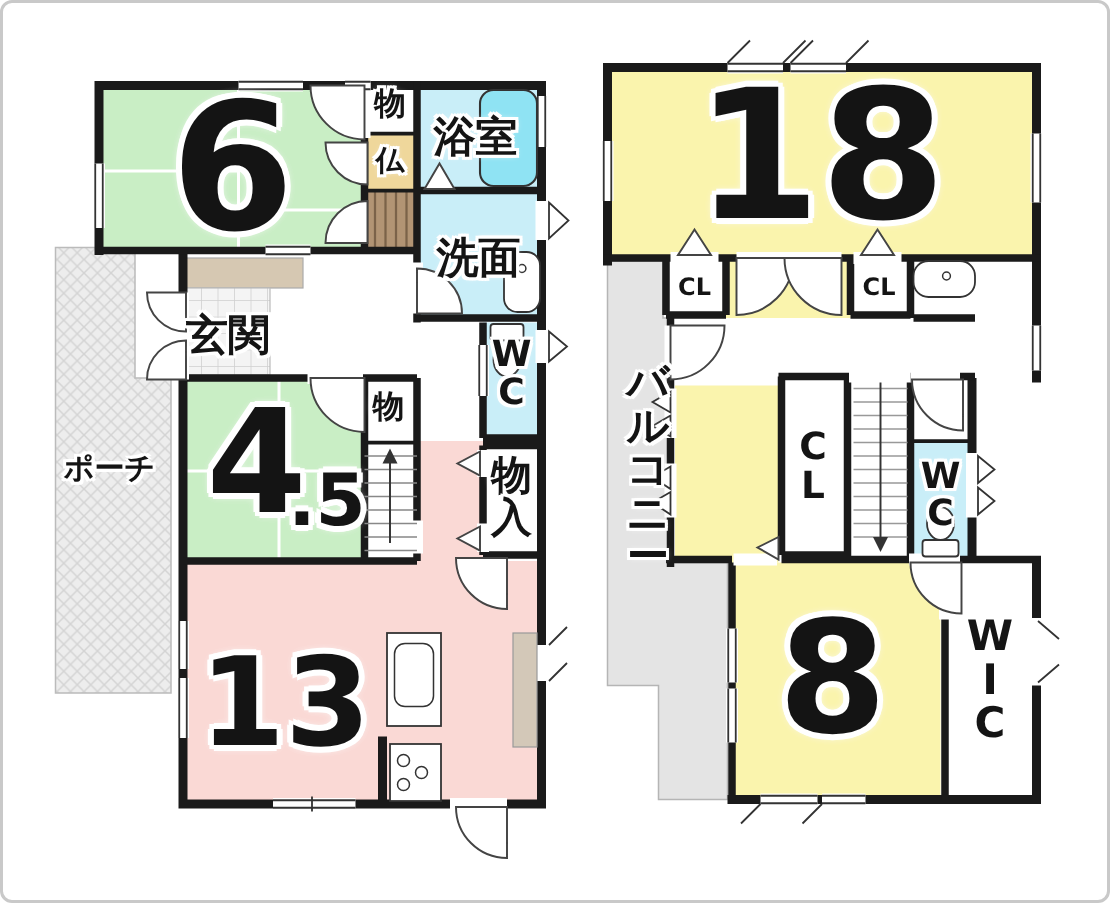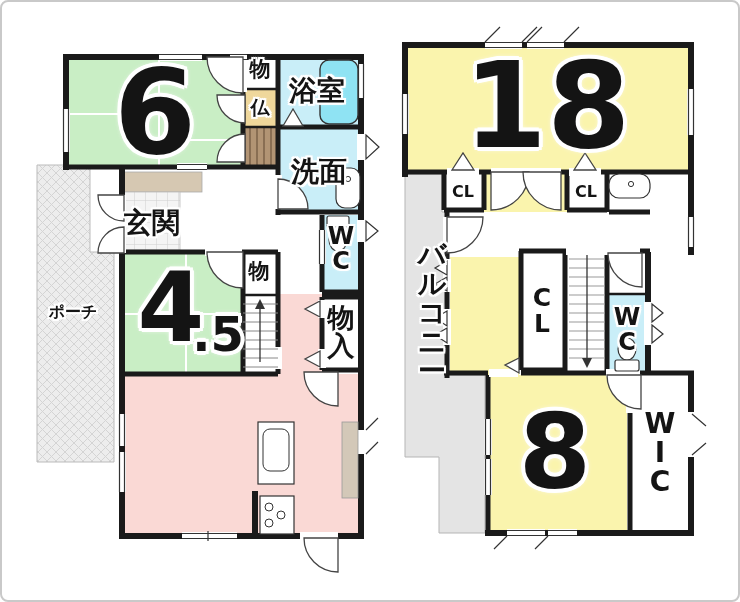--- a/index.html
+++ b/index.html
@@ -25,21 +25,21 @@
   .fs-huge{font-size:118px;}
   .fs-big10{font-size:120px;}
   .fs-big8{font-size:104px;}
   .fs-big4{font-size:96px;}
   .fs-sub{font-size:48px;}
   .fs-13{font-size:82px;}
   .fs-ldk{font-size:40px;}
   .fs-room{font-size:28px;}
   .fs-small{font-size:21px;}
   .fs-tiny{font-size:19px;}
-  .fs-porch{font-size:16px;}
+  .fs-porch{font-size:20px;}
   .fs-wc{font-size:24px;}
   .fs-cl{font-size:16px;}
   .fs-clv{font-size:25px;}
   .fs-vert{font-size:27px;}
   .fs-balc{font-size:28px;}
 </style>
 </head>
 <body>
 
 <div class="canvas">
@@ -253,20 +253,21 @@
 <div class="label fs-room" style="left:317px;top:170px">洗面</div>
 <div class="label fs-room" style="left:150px;top:221px">玄関</div>
 <div class="label fs-porch" style="left:71px;top:310px">ポーチ</div>
 <div class="label fs-wc" style="left:339px;top:247px">W
 C</div>
 <div class="label halo-lg fs-big4" style="left:169px;top:307px">4</div>
 <div class="label halo-lg fs-sub" style="left:216px;top:333px">.5</div>
 <div class="label fs-small" style="left:257px;top:270px">物</div>
 <div class="label fs-vert" style="left:339px;top:330px">物
 入</div>
+<div class="label halo-lg fs-13" style="left:188px;top:467px">13</div>
 
 <div class="label halo-lg fs-big10" style="left:545px;top:104px">18</div>
 <div class="label fs-cl" style="left:461px;top:190px">CL</div>
 <div class="label fs-cl" style="left:584px;top:190px">CL</div>
 <div class="label fs-balc" style="left:430px;top:311px">バ
 ル
 コ
 ニ
 ー</div>
 <div class="label fs-clv" style="left:540px;top:309px">C

